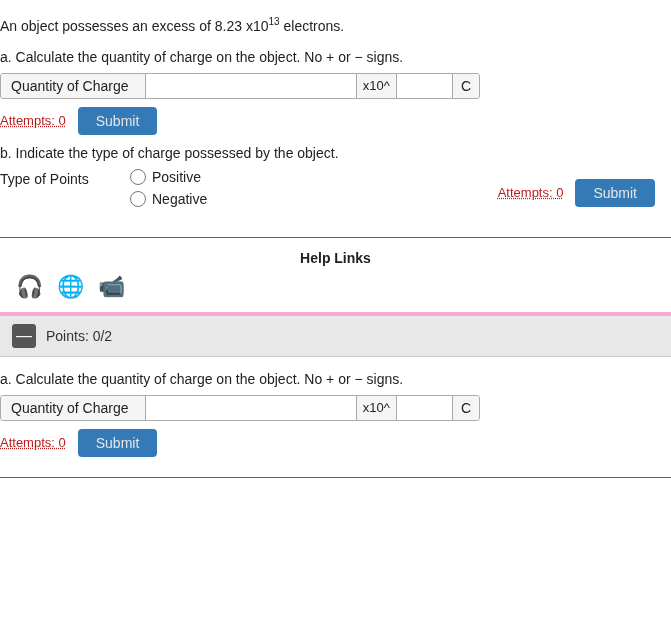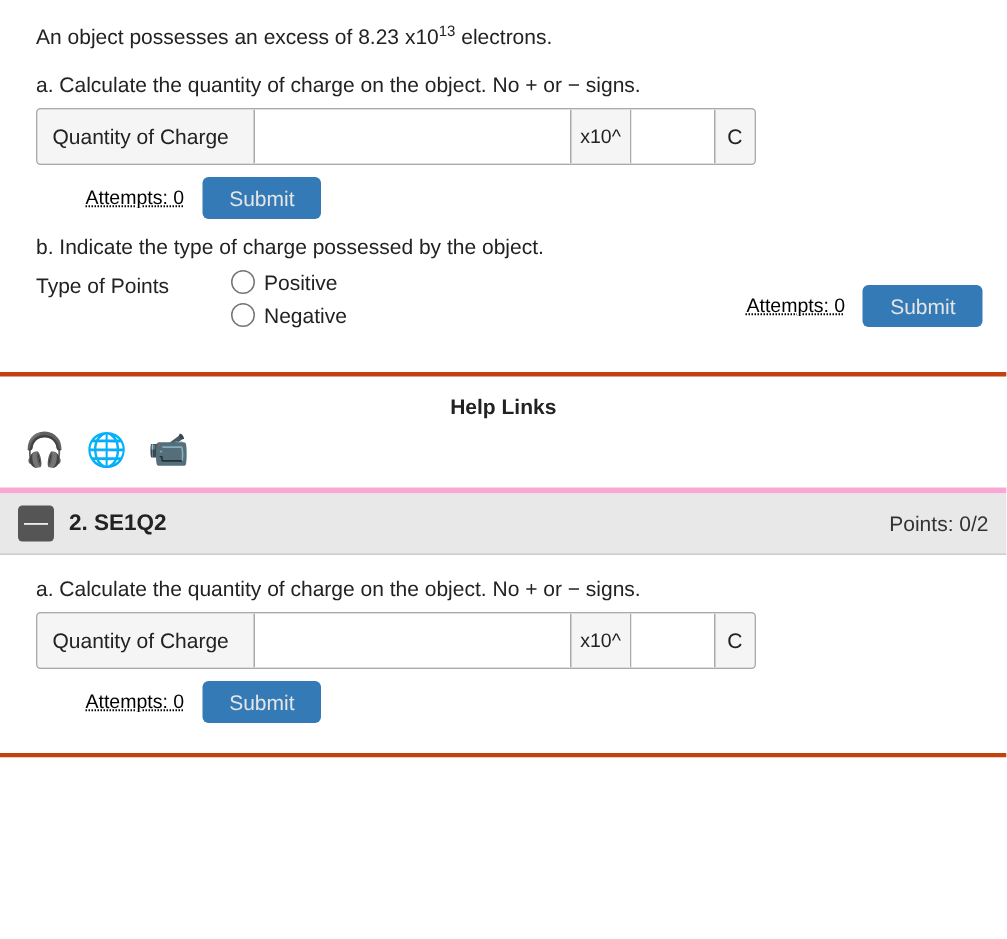--- a/index.html
+++ b/index.html
@@ -5,22 +5,22 @@
     * { box-sizing: border-box; margin: 0; padding: 0; }
     body {
       font-family: Arial, sans-serif;
       font-size: 14px;
       color: #222;
       background: #fff;
       width: 671px;
     }
 
     .section {
-      padding: 14px 16px 10px 24px;
-      border-bottom: 3px solid #c2410c;
+      padding: 14px 16px 10px 0;
+      border-bottom: 1px solid #c2410c;
     }
 
     .intro-text {
       font-size: 14px;
       margin-bottom: 12px;
       line-height: 1.5;
     }
 
     sup {
       font-size: 10px;
@@ -35,21 +35,21 @@
       margin-bottom: 8px;
     }
 
     .input-row {
       display: flex;
       align-items: center;
       border: 1px solid #aaa;
       border-radius: 3px;
       overflow: hidden;
       width: 480px;
-      height: 38px;
+      height: 26px;
       margin-bottom: 8px;
     }
 
     .input-label {
       padding: 0 10px;
       background: #f5f5f5;
       border-right: 1px solid #aaa;
       height: 100%;
       display: flex;
       align-items: center;
@@ -101,24 +101,23 @@
 
     .attempts-submit-row {
       display: flex;
       align-items: center;
       gap: 12px;
       margin-bottom: 10px;
     }
 
     .attempts {
       font-size: 13px;
-      color: #000000;
+      color: #b91c1c;
       text-decoration: underline;
       text-decoration-style: dotted;
-      margin-left: 33px;
     }
 
     .submit-btn {
       background: #337ab7;
       color: #e5e5e5;
       border: none;
       border-radius: 4px;
       padding: 6px 18px;
       font-size: 14px;
       cursor: pointer;
@@ -281,21 +280,20 @@
   <div class="help-links-title">Help Links</div>
   <div class="help-icons">
     <span class="help-icon">🎧</span>
     <span class="help-icon">🌐</span>
     <span class="help-icon">📹</span>
   </div>
 </div>
 
 <div class="section-header">
   <button class="collapse-btn">—</button>
-  <span class="section-title">2. SE1Q2</span>
   <span class="points-badge">Points: 0/2</span>
 </div>
 
 <div class="section">
 
   <div class="part">
     <p class="part-label">a. Calculate the quantity of charge on the object. No + or − signs.</p>
 
     <div class="input-row">
       <div class="input-label">Quantity of Charge</div>

